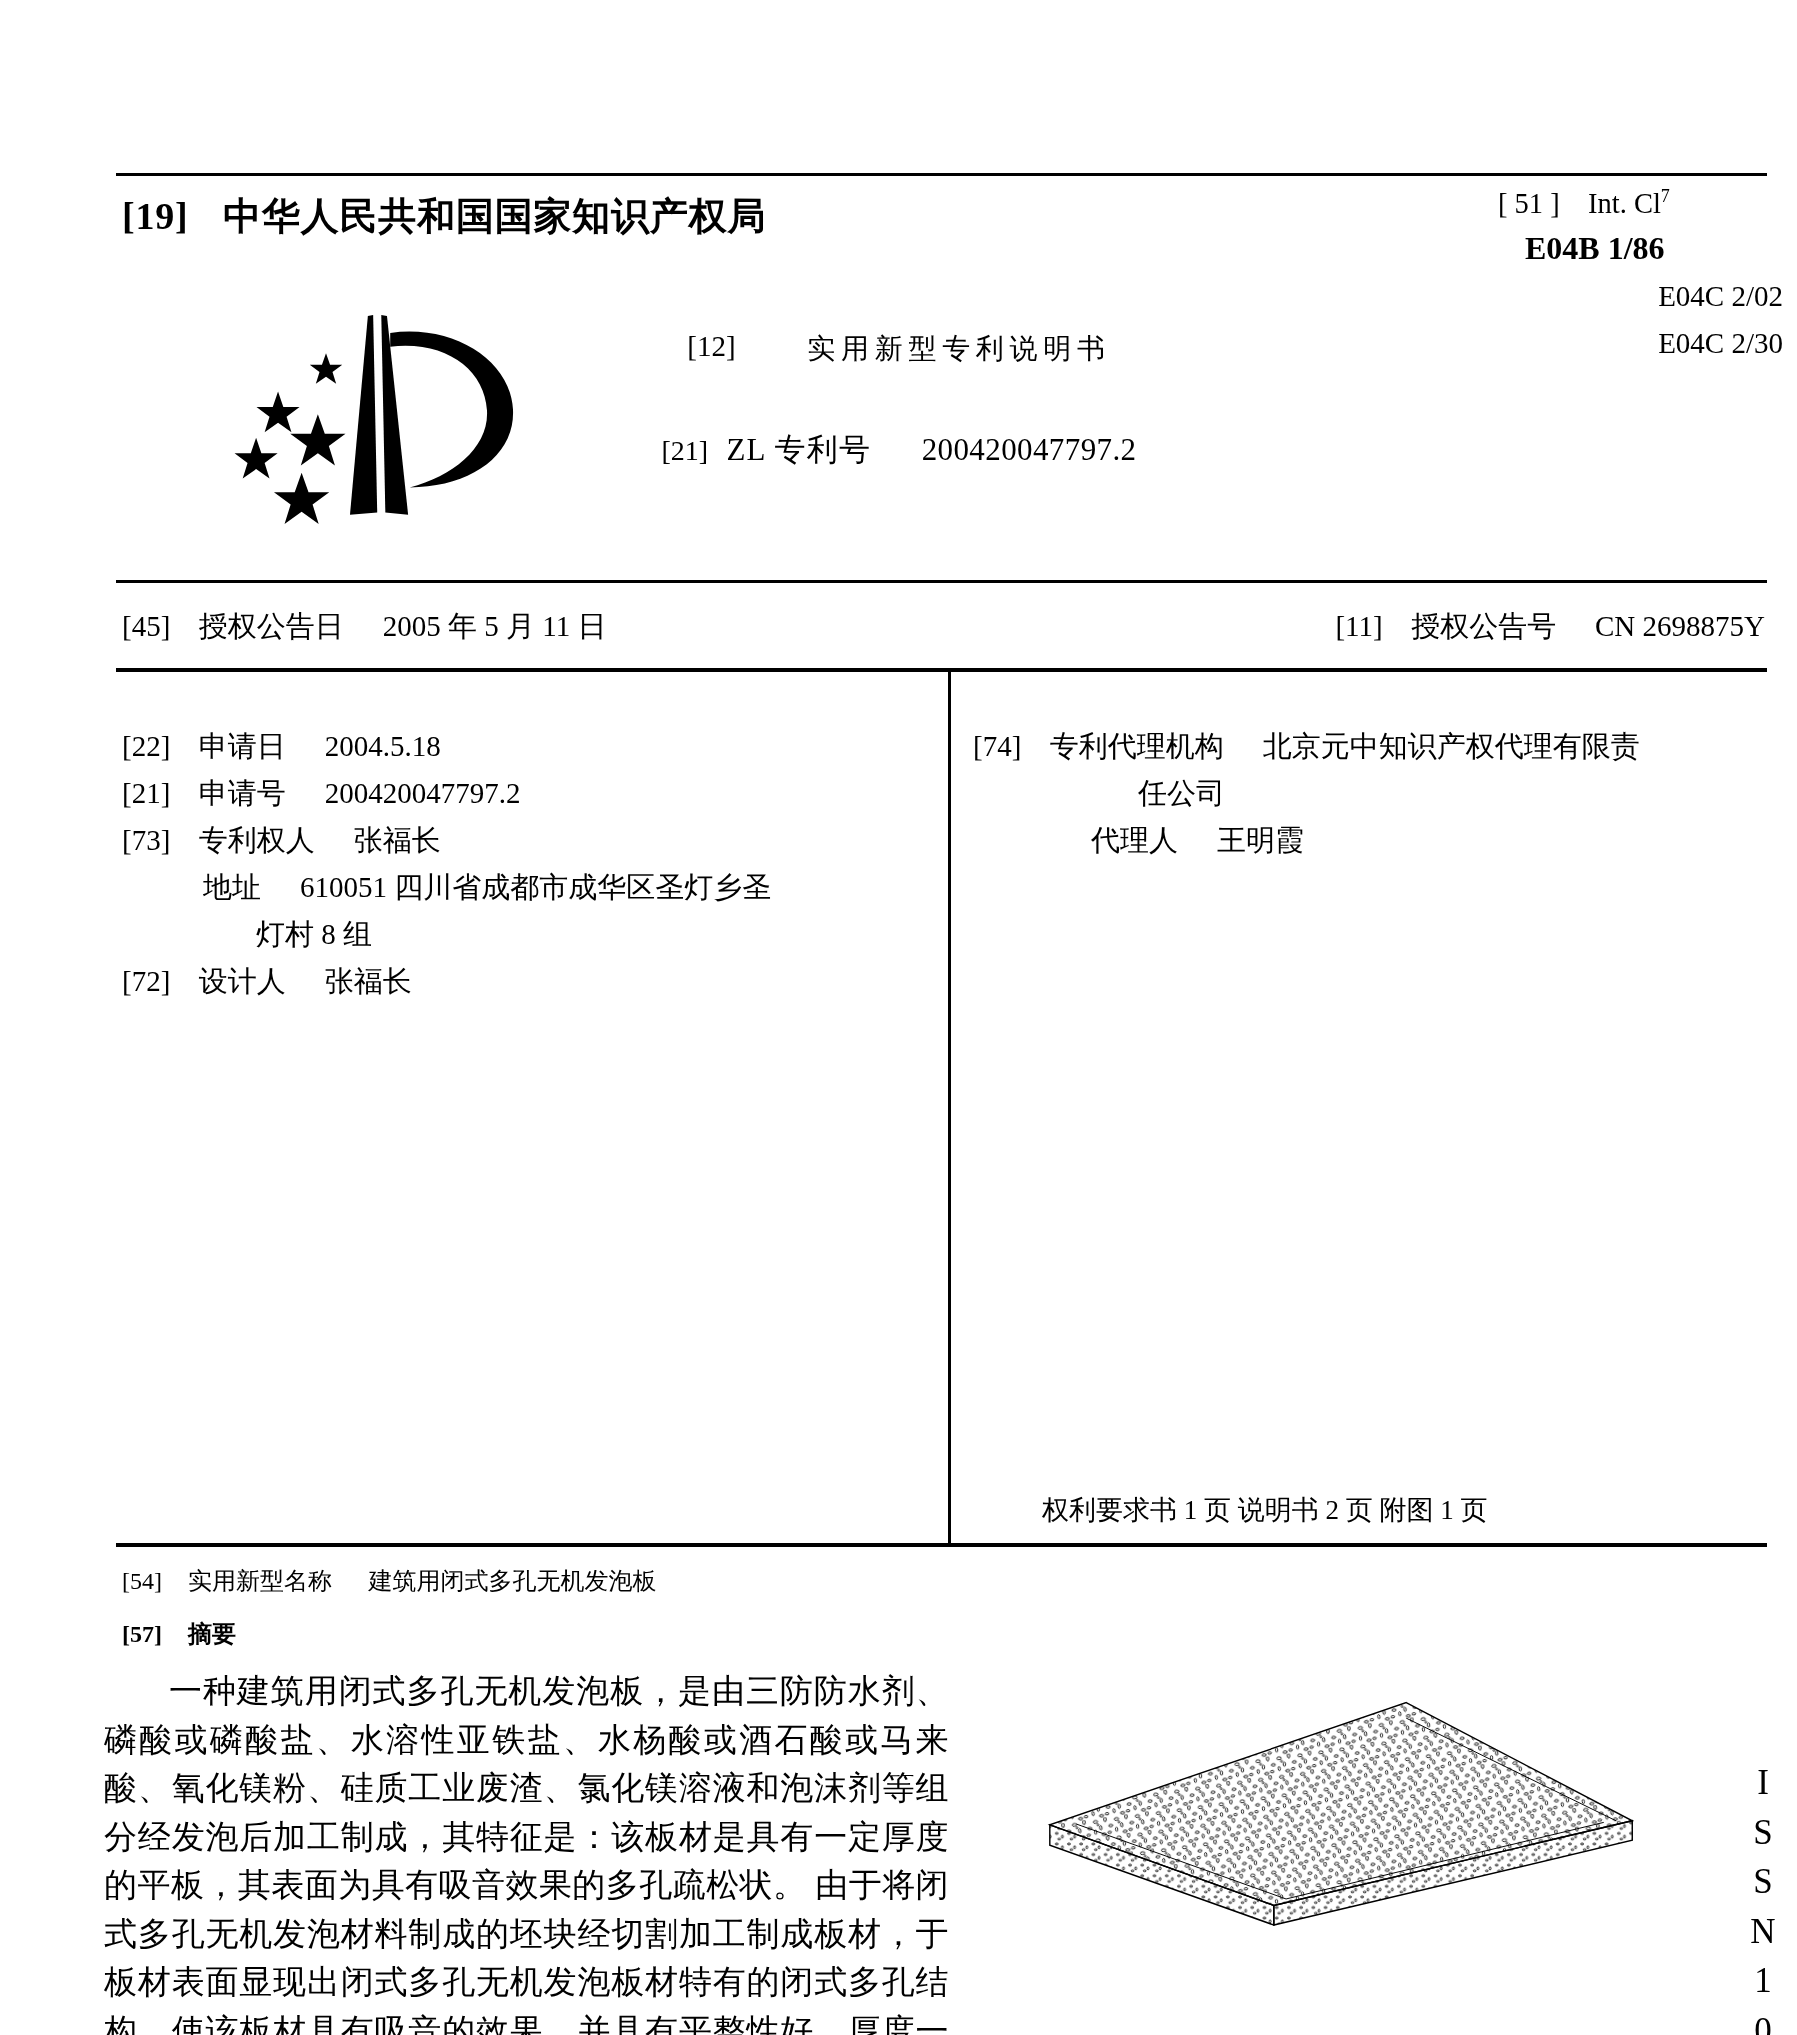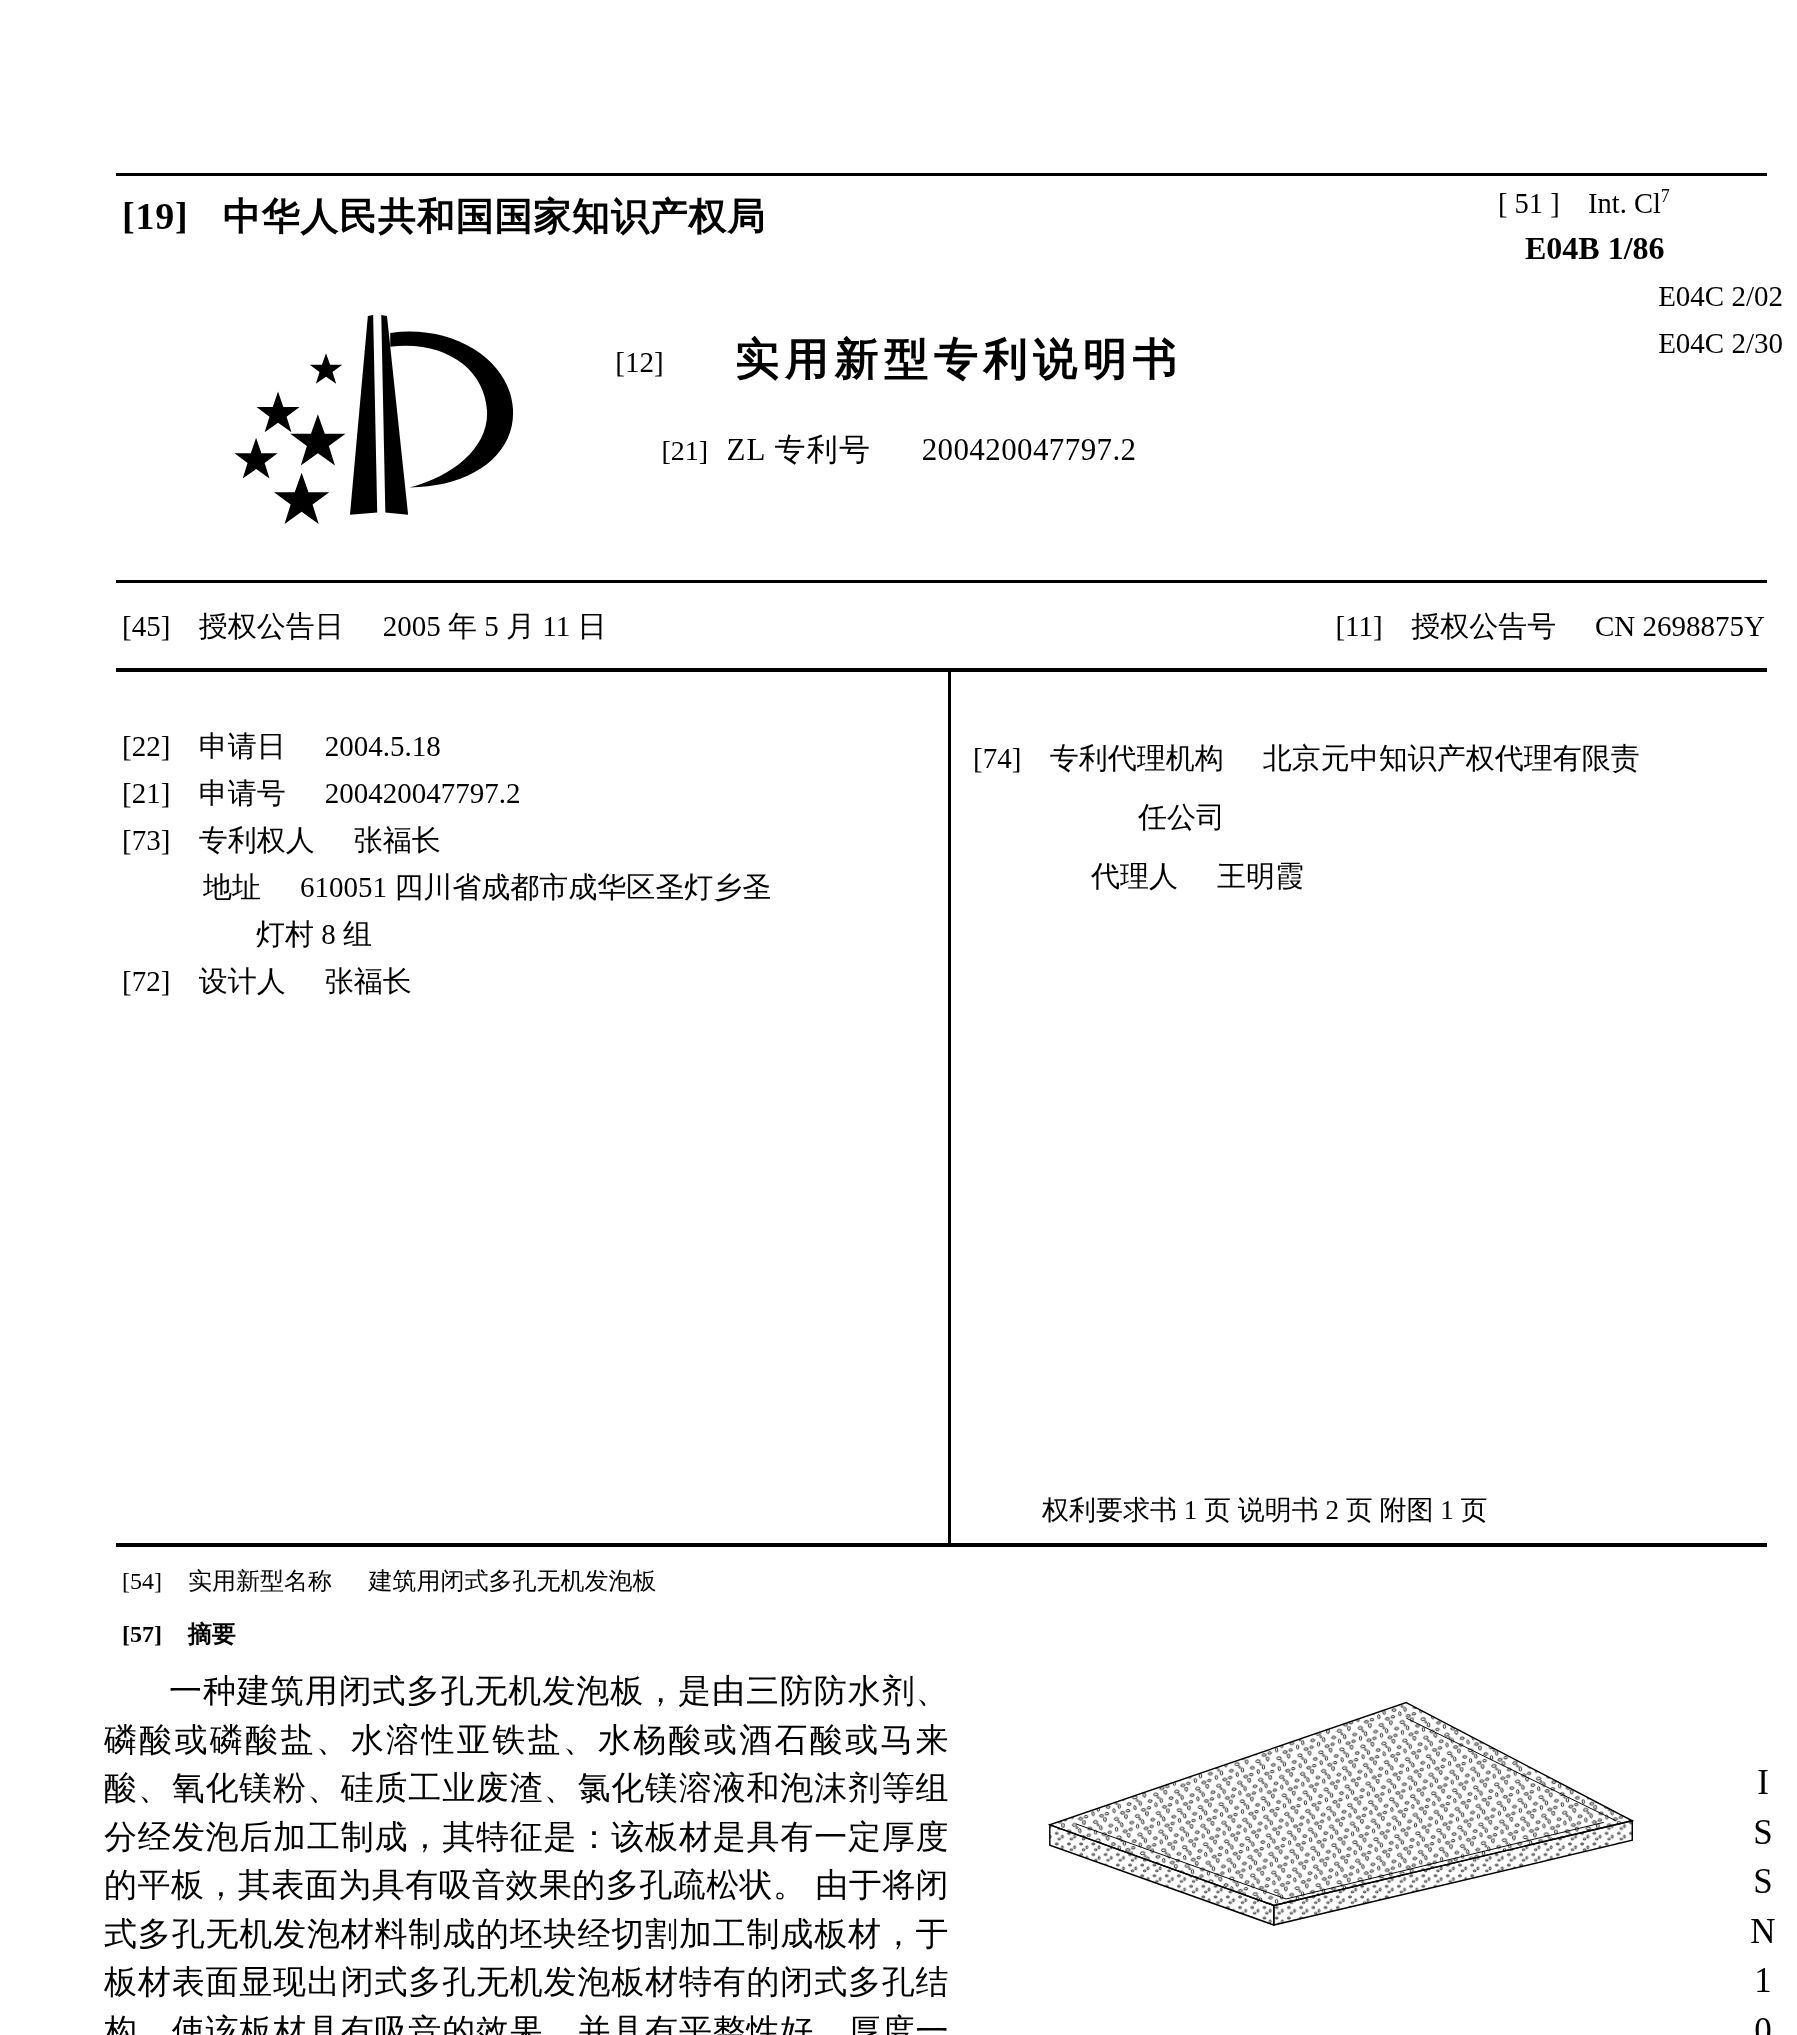--- a/index.html
+++ b/index.html
@@ -35,21 +35,21 @@
 
   
   #emblem{position:absolute;left:226px;top:285px;width:313px;height:252px;}
 
   
   #doc-title{
     position:absolute;left:0;right:0;top:330px;text-align:center;
   }
   #doc-title .tagnum{font-size:29px;vertical-align:1.6px;}
   #doc-title .ttl{
-    font-size:44px;font-weight:bold;letter-spacing:5.7px;
+    font-size:28px;font-weight:normal;letter-spacing:5.7px;
     font-family:"Liberation Serif","DejaVu Serif",serif;
     margin-left:44px;
   }
   #zl-line{
     position:absolute;left:0;right:0;top:429px;text-align:center;
     font-size:31px;white-space:nowrap;
   }
   #zl-line .tagnum{font-size:28px;}
   #zl-line .lbl{letter-spacing:1.2px;margin:0 10.6px;}
   #zl-line .val{letter-spacing:0.4px;}
@@ -67,21 +67,21 @@
     font-size:29px;line-height:1.62;
   }
   #bib-left .row{white-space:nowrap;}
   #bib-left .indent{padding-left:81px;}
   #bib-left .indent2{padding-left:134px;}
 
   #bib-right{
     position:absolute;left:973px;top:723px;width:798px;
     font-size:29px;line-height:1.62;
   }
-  #bib-right .row{white-space:nowrap;margin-top:12px;}
+  #bib-right .row{white-space:nowrap;}
   #bib-right .ind-co{padding-left:165px;}
   #bib-right .ind-agent{padding-left:118px;}
 
   #pagecount{
     position:absolute;left:1042px;top:1492px;
     font-size:27px;white-space:nowrap;
   }
 
   
   #uname{

